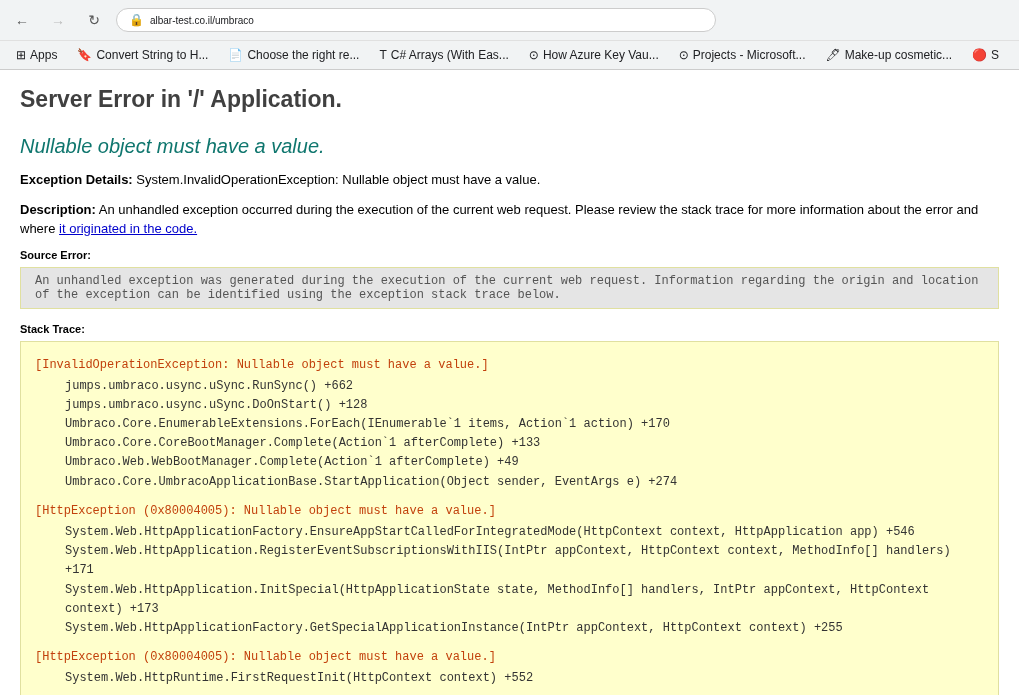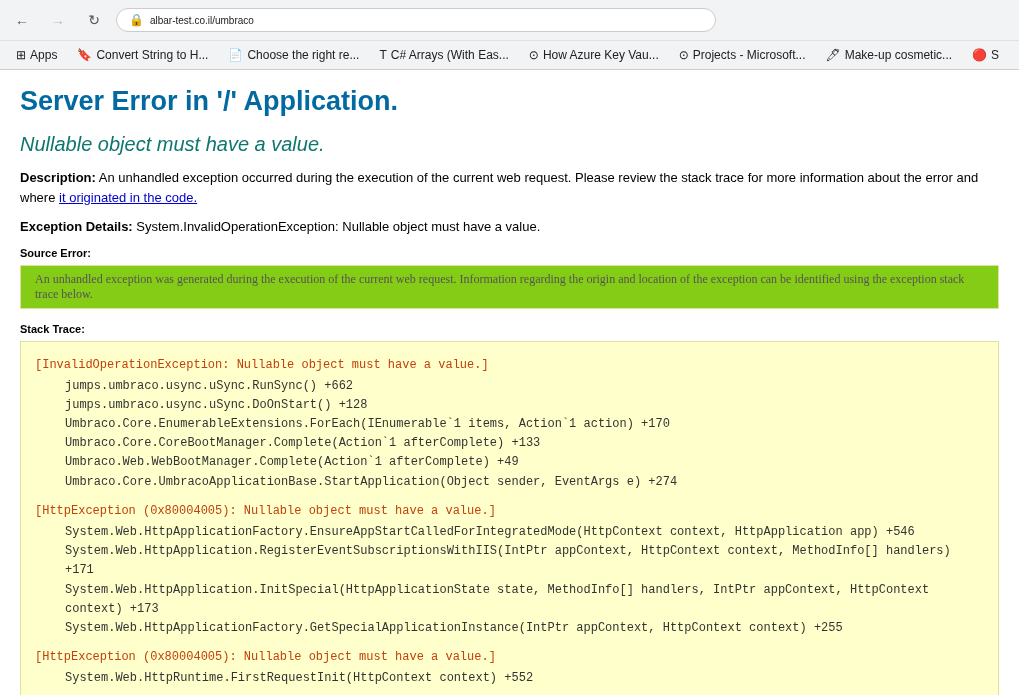--- a/index.html
+++ b/index.html
@@ -63,24 +63,24 @@
       color: #202124;
     }
     .bookmark-icon { font-size: 12px; }
 
     
     .page-content {
       padding: 16px 20px;
     }
 
     .server-error-title {
-      color: #0369a1;
-      font-size: 27px;
+      color: #404040;
+      font-size: 23px;
       font-weight: bold;
-      margin-bottom: 16px;
+      margin-bottom: 22px;
     }
 
     .nullable-error {
       color: #0f766e;
       font-size: 20px;
       font-style: italic;
       margin-bottom: 12px;
     }
 
     .desc-block {
@@ -91,27 +91,27 @@
     .desc-block .label { font-weight: bold; }
     .desc-block a, .desc-block span.link { color: #00c; text-decoration: underline; }
 
     .section-label {
       font-weight: bold;
       font-size: 11px;
       margin-bottom: 6px;
     }
 
     .source-error-box {
-      background: #84cc16;
+      background: #e5e5e5;
       border: 1px solid #e0e0a0;
       padding: 6px 14px;
       font-size: 12px;
       color: #555;
       margin-bottom: 14px;
-      font-family: Liberation Serif, serif;
+      font-family: Liberation Mono, monospace;
     }
 
     .stack-trace-box {
       background: #ffffcc;
       border: 1px solid #e0e0a0;
       padding: 14px;
       font-family: 'Courier New', monospace;
       font-size: 12px;
       color: #333;
       line-height: 1.6;
@@ -179,28 +179,28 @@
       </div>
     </div>
 </div>
 
 <div class="page-content">
   <div class="server-error-title">Server Error in '/' Application.</div>
 
   <div class="nullable-error">Nullable object must have a value.</div>
 
   <div class="desc-block">
+    <span class="label">Exception Details:</span>
+    <span>System.InvalidOperationException: Nullable object must have a value.</span>
+  </div>
+
+  <div class="desc-block">
     <span class="label">Description:</span>
     <span>An unhandled exception occurred during the execution of the current web request. Please review the stack trace for more information about the error and where</span>
     <span class="link">it originated in the code.</span>
-  </div>
-
-  <div class="desc-block">
-    <span class="label">Exception Details:</span>
-    <span>System.InvalidOperationException: Nullable object must have a value.</span>
   </div>
 
   <div class="section-label">Source Error:</div>
   <div class="source-error-box">
     <span>An unhandled exception was generated during the execution of the current web request. Information regarding the origin and location of the exception can be identified using the exception stack trace below.</span>
   </div>
 
   <div class="section-label">Stack Trace:</div>
   <div class="stack-trace-box">
 

